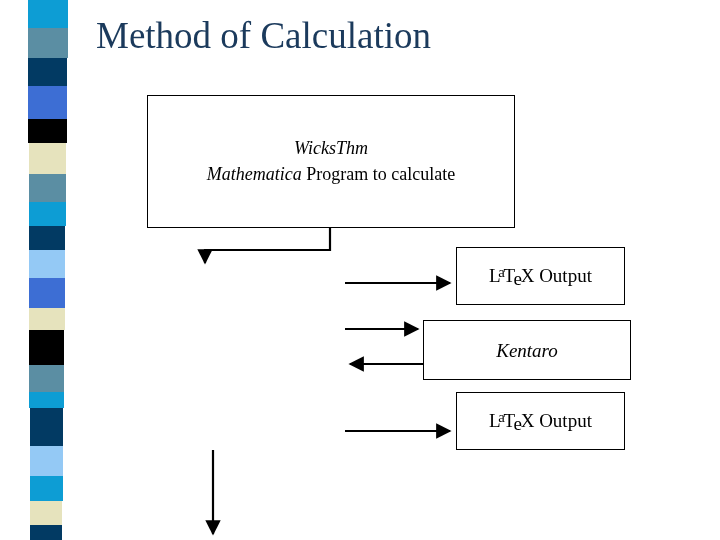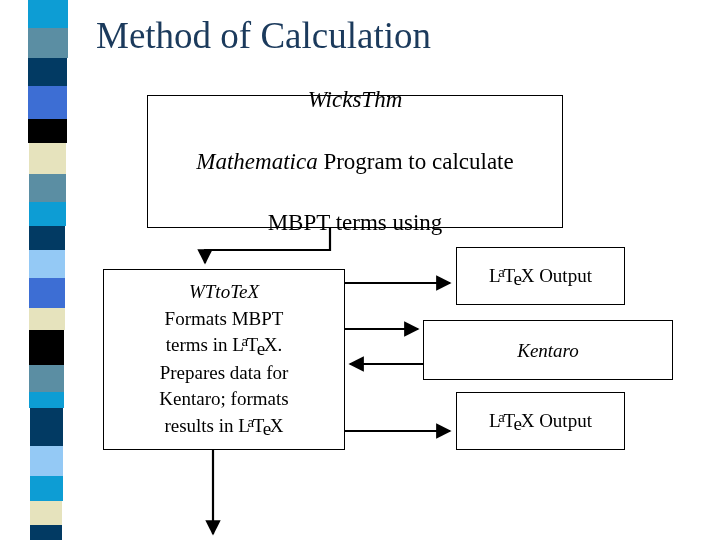--- a/index.html
+++ b/index.html
@@ -56,46 +56,45 @@
     align-items: center;
     justify-content: center;
     z-index: 3;
   }
   .box .line { white-space: nowrap; }
   .it { font-style: italic; }
 
   #box-wicksthm {
     left: 147px;
     top: 95px;
-    width: 416px;
+    width: 368px;
     height: 133px;
-    font-size: 23px;
+    font-size: 18px;
     line-height: 25.5px;
-    gap: 36px;
   }
   #box-wttotex {
     left: 103px;
     top: 269px;
     width: 242px;
     height: 181px;
     font-size: 19px;
     line-height: 26.5px;
   }
   #box-latex-output-top {
     left: 456px;
     top: 247px;
     width: 169px;
     height: 58px;
     font-size: 19px;
     line-height: 24px;
   }
   #box-kentaro {
     left: 423px;
     top: 320px;
-    width: 250px;
+    width: 208px;
     height: 60px;
     font-size: 19px;
     line-height: 25px;
   }
   #box-latex-output-bottom {
     left: 456px;
     top: 392px;
     width: 169px;
     height: 58px;
     font-size: 19px;
@@ -185,31 +184,22 @@
     </g>
 
     <g>
       <line x1="213" y1="450" x2="213" y2="534" stroke="#000000" stroke-width="2.2" marker-end="url(#arrowR)"></line>
     </g>
   </svg>
 
   <div class="box" id="box-wicksthm">
     <div class="line it">WicksThm</div>
     <div class="line"><span class="it">Mathematica</span><span> Program to calculate</span></div>
-    <div class="line">MBPT terms using</div>
-  </div>
-
-  <div class="box" id="box-wttotex">
-    <div class="line it">WTtoTeX</div>
-    <div class="line">Formats MBPT</div>
-    <div class="line latex">terms in L<span class="a">a</span>T<span class="e">e</span>X.</div>
-    <div class="line">Prepares data for</div>
-    <div class="line">Kentaro; formats</div>
-    <div class="line latex">results in L<span class="a">a</span>T<span class="e">e</span>X</div>
-  </div>
+  </div>
+
 
   <div class="box" id="box-latex-output-top">
     <div class="line latex">L<span class="a">a</span>T<span class="e">e</span>X Output</div>
   </div>
 
   <div class="box" id="box-kentaro">
     <div class="line it">Kentaro</div>
   </div>
 
   <div class="box" id="box-latex-output-bottom">

